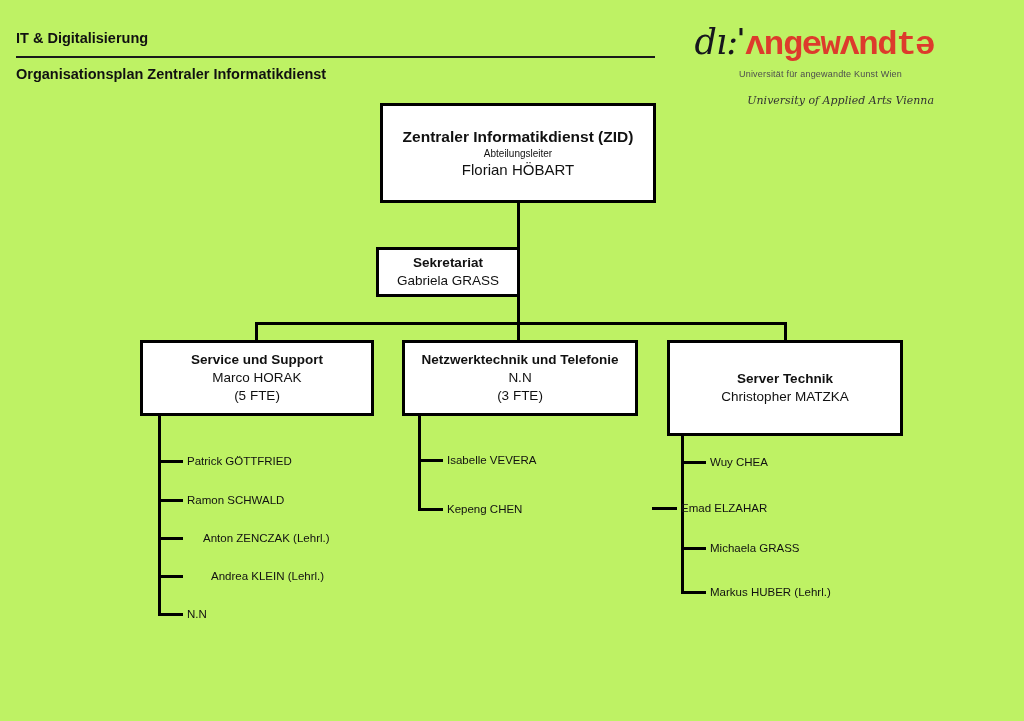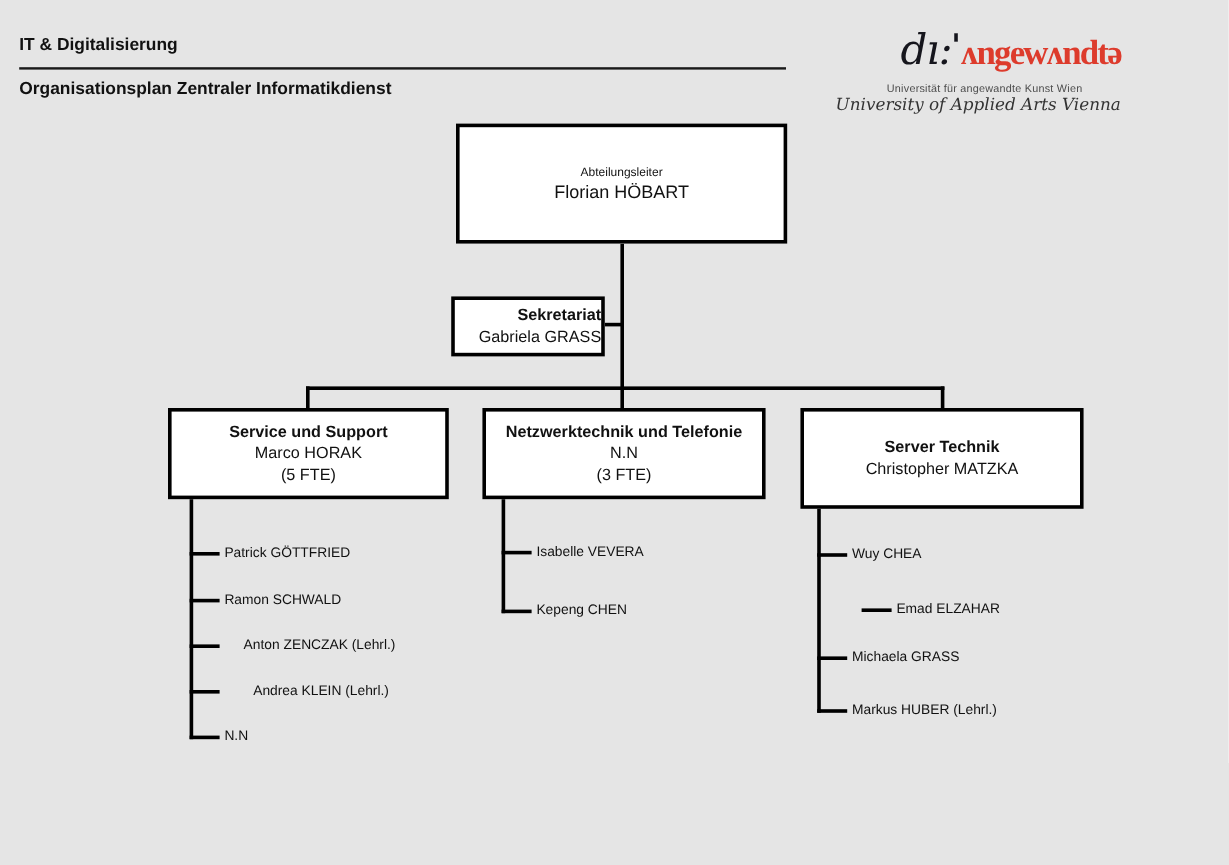--- a/index.html
+++ b/index.html
@@ -1,20 +1,20 @@
 <!DOCTYPE html>
 <html><head>
 <meta charset="utf-8">
 <style>
   html, body { margin: 0; padding: 0; background: #ffffff; }
   #canvas {
     position: relative;
     width: 1024px;
     height: 721px;
-    background: #e5e5e5;
+    background: #bef264;
     font-family: "Liberation Sans", sans-serif;
     color: #111;
     overflow: hidden;
   }
   
   .hdr-dept {
     position: absolute; left: 16px; top: 30px;
     font-size: 14.5px; font-weight: bold; color: #111;
   }
   .hdr-rule {
@@ -30,44 +30,44 @@
   .logo-line { white-space: nowrap; line-height: 38px; }
   .logo-ipa {
     font-family: "DejaVu Serif", serif; font-style: italic;
     font-size: 35px; color: #16161d; letter-spacing: -1px;
   }
   .logo-stress {
     font-family: "DejaVu Sans", sans-serif; font-weight: bold;
     font-size: 26px; color: #16161d; vertical-align: 6px;
   }
   .logo-word {
-    font-family: Liberation Serif, serif; font-weight: bold;
-    font-size: 29px; color: #dd3b2c; letter-spacing: -1.5px;
+    font-family: Liberation Mono, monospace; font-weight: bold;
+    font-size: 34px; color: #dd3b2c; letter-spacing: -1.5px;
   }
   .logo-sub-de {
     margin-top: 1px; padding-right: 32px;
     font-size: 9px; color: #4d4d4d; letter-spacing: 0.2px;
   }
   .logo-sub-en {
-    margin-top: 1px;
+    margin-top: 15px;
     font-family: "DejaVu Serif", serif; font-style: italic;
-    font-size: 14px; color: #333;
+    font-size: 11px; color: #333;
   }
   
   .node {
     position: absolute; box-sizing: border-box;
     border: 3px solid #000; background: #fff;
     display: flex; flex-direction: column; justify-content: center;
     text-align: center;
   }
   .node-root { left: 380px; top: 103px; width: 276px; height: 100px; }
-  .node-sek  { left: 376px; top: 247px; width: 128px; height: 50px; align-items: flex-end; }
+  .node-sek  { left: 376px; top: 247px; width: 144px; height: 50px; }
   .node-d0   { left: 140px; top: 340px; width: 234px; height: 76px; }
   .node-d1   { left: 402px; top: 340px; width: 236px; height: 76px; }
-  .node-d2   { left: 667px; top: 340px; width: 236px; height: 84px; }
+  .node-d2   { left: 667px; top: 340px; width: 236px; height: 96px; }
   .t-big    { font-size: 15.5px; font-weight: bold; line-height: 19px; }
   .t-role   { font-size: 10px;  line-height: 13px; margin-top: 1px; }
   .t-name   { font-size: 15px;  line-height: 19px; }
   .t-med-b  { font-size: 13.5px; font-weight: bold; line-height: 18px; }
   .t-med    { font-size: 13.5px; line-height: 18px; }
   
   .line { position: absolute; background: #000; }
   .v-main   { left: 517px; top: 203px; width: 3px;  height: 138px; }
   .sek-stub { left: 504px; top: 269px; width: 14px; height: 3px; }
   .h-bar    { left: 255px; top: 322px; width: 532px; height: 3px; }
@@ -106,20 +106,21 @@
   <div class="line v-main"></div>
   <div class="line sek-stub"></div>
   <div class="line h-bar"></div>
   <div class="line drop-0"></div>
   <div class="line drop-2"></div>
   <div class="line tline-0"></div>
   <div class="line tline-1"></div>
   <div class="line tline-2"></div>
 
   <div class="node node-root">
+    <div class="t-big">Zentraler Informatikdienst (ZID)</div>
     <div class="t-role">Abteilungsleiter</div>
     <div class="t-name">Florian HÖBART</div>
   </div>
 
   <div class="node node-sek">
     <div class="t-med-b">Sekretariat</div>
     <div class="t-med">Gabriela GRASS</div>
   </div>
 
   <div class="node node-d0">
@@ -164,21 +165,21 @@
   </div>
   <div class="member-row" style="left:418px; top:501px;">
     <span class="tick"></span>
     <span class="member-label">Kepeng CHEN</span>
   </div>
 
   <div class="member-row" style="left:681px; top:454px;">
     <span class="tick"></span>
     <span class="member-label">Wuy CHEA</span>
   </div>
-  <div class="member-row" style="left:718px; top:500px;">
+  <div class="member-row" style="left:652px; top:500px;">
     <span class="tick"></span>
     <span class="member-label">Emad ELZAHAR</span>
   </div>
   <div class="member-row" style="left:681px; top:540px;">
     <span class="tick"></span>
     <span class="member-label">Michaela GRASS</span>
   </div>
   <div class="member-row" style="left:681px; top:584px;">
     <span class="tick"></span>
     <span class="member-label">Markus HUBER (Lehrl.)</span>

